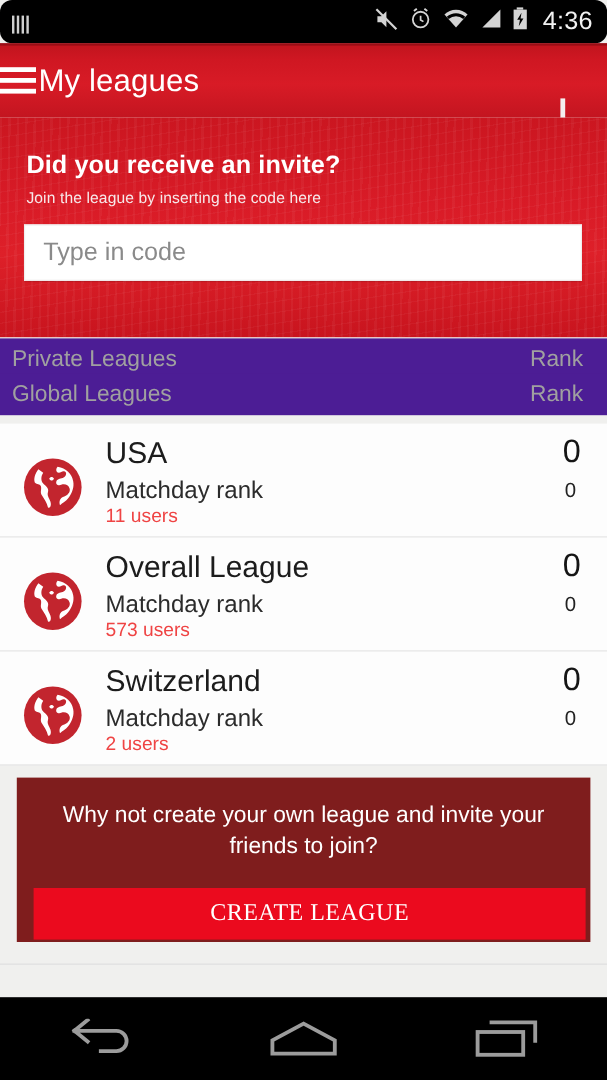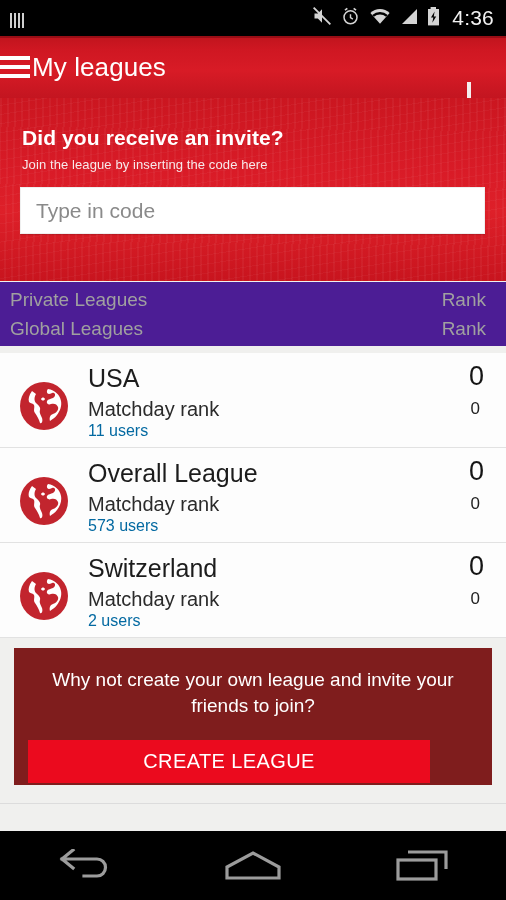--- a/index.html
+++ b/index.html
@@ -9,20 +9,21 @@
     font-family:"Liberation Sans", sans-serif;
     overflow:hidden;
   }
   #phone { position:relative; width:506px; height:900px; background:#f0f0ee; }
 
   
   .statusbar{
     position:absolute; left:0; top:0; width:506px; height:36px;
     background:#000; display:flex; align-items:center;
     padding:0 12px 0 10px;
+    border-radius:10px;
   }
   .sb-left{ display:flex; align-items:flex-end; gap:0; height:20px; }
   .sb-bars{ display:flex; align-items:flex-end; gap:2px; height:17px; }
   .sb-bars i{ display:block; width:2px; background:#cfcfcf; }
   .sb-bars i:nth-child(1){height:15px}
   .sb-bars i:nth-child(2){height:15px}
   .sb-bars i:nth-child(3){height:15px}
   .sb-bars i:nth-child(4){height:15px}
   .sb-right{ margin-left:auto; display:flex; align-items:center; gap:9px; }
   .sb-time{ color:#f2f2f2; font-size:21px; letter-spacing:.2px; margin-left:3px; }
@@ -106,21 +107,21 @@
   .row .r-name{
     position:absolute; left:88px; top:11px;
     font-size:25px; color:#1c1c1c; letter-spacing:0;
   }
   .row .r-sub{
     position:absolute; left:88px; top:45px;
     font-size:20px; color:#2b2b2b;
   }
   .row .r-users{
     position:absolute; left:88px; top:69px;
-    font-size:16px; color:#0369a1;
+    font-size:16px; color:#ef4444;
   }
   .row .r-rank{
     position:absolute; right:22px; top:8px;
     font-size:27px; color:#151515;
   }
   .row .r-mrank{
     position:absolute; right:26px; top:46px;
     font-size:17px; color:#222;
   }
 
@@ -131,23 +132,23 @@
   }
   .promo{
     position:absolute; left:14px; top:9px; width:478px; height:137px;
     background:#7f1d1d;
   }
   .promo-text{
     position:absolute; left:24px; top:19px; width:430px;
     text-align:center; color:#fff; font-size:19px; line-height:26px;
   }
   .create-btn{
-    position:absolute; left:14px; top:92px; width:402px; height:43px;
+    position:absolute; left:14px; top:92px; width:460px; height:43px;
     background:#eb0a1e; border:0; color:#fff; font-size:20px;
-    letter-spacing:.4px; font-family:Liberation Sans, sans-serif;
+    letter-spacing:.4px; font-family:Liberation Serif, serif;
   }
   .promo-divider{
     position:absolute; left:0; top:164px; width:506px; height:1px;
     background:#dcdcdc;
   }
   .tail{
     position:absolute; left:0; top:804px; width:506px; height:27px;
     background:#f0f0ee;
   }
 

